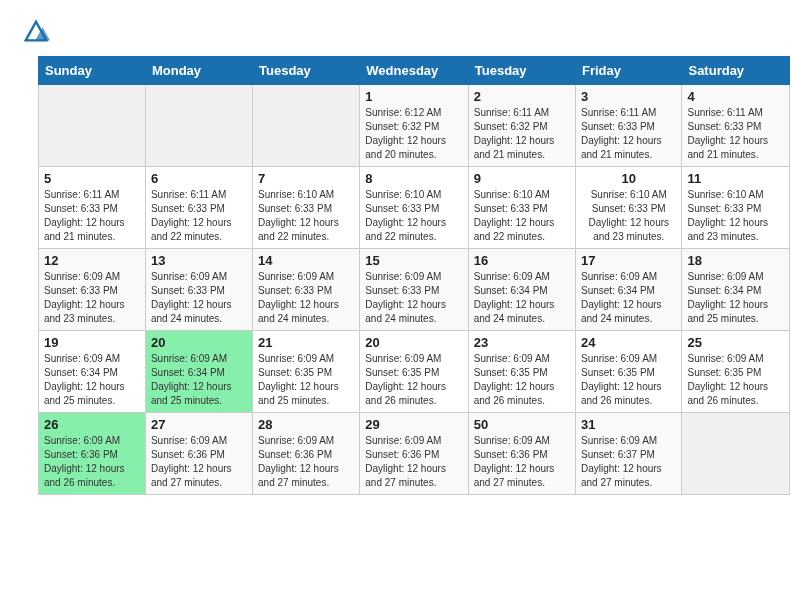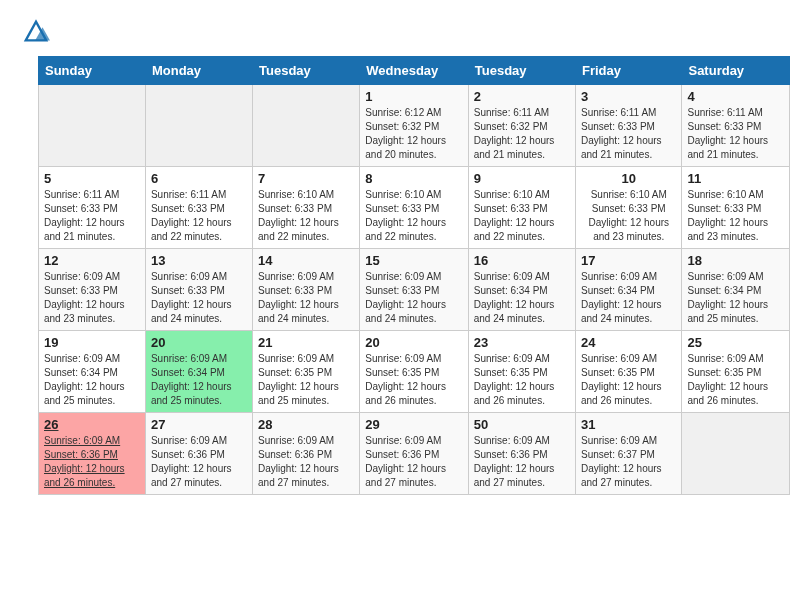--- a/index.html
+++ b/index.html
@@ -240,21 +240,21 @@
           <td style="background: rgb(255, 255, 255);">
             <span class="day-num">24</span>
             <div class="day-info">Sunrise: 6:09 AM<br>Sunset: 6:35 PM<br>Daylight: 12 hours and 26 minutes.</div>
           </td>
           <td style="background: rgb(255, 255, 255);">
             <span class="day-num">25</span>
             <div class="day-info">Sunrise: 6:09 AM<br>Sunset: 6:35 PM<br>Daylight: 12 hours and 26 minutes.</div>
           </td>
         </tr>
         <tr>
-          <td style="background: #fca5a5; text-decoration: underline;">
+          <td style="background: #86efac;">
             <span class="day-num">26</span>
             <div class="day-info">Sunrise: 6:09 AM<br>Sunset: 6:36 PM<br>Daylight: 12 hours and 26 minutes.</div>
           </td>
           <td style="background: rgb(249, 249, 249);">
             <span class="day-num">27</span>
             <div class="day-info">Sunrise: 6:09 AM<br>Sunset: 6:36 PM<br>Daylight: 12 hours and 27 minutes.</div>
           </td>
           <td style="background: rgb(249, 249, 249);">
             <span class="day-num">28</span>
             <div class="day-info">Sunrise: 6:09 AM<br>Sunset: 6:36 PM<br>Daylight: 12 hours and 27 minutes.</div>

